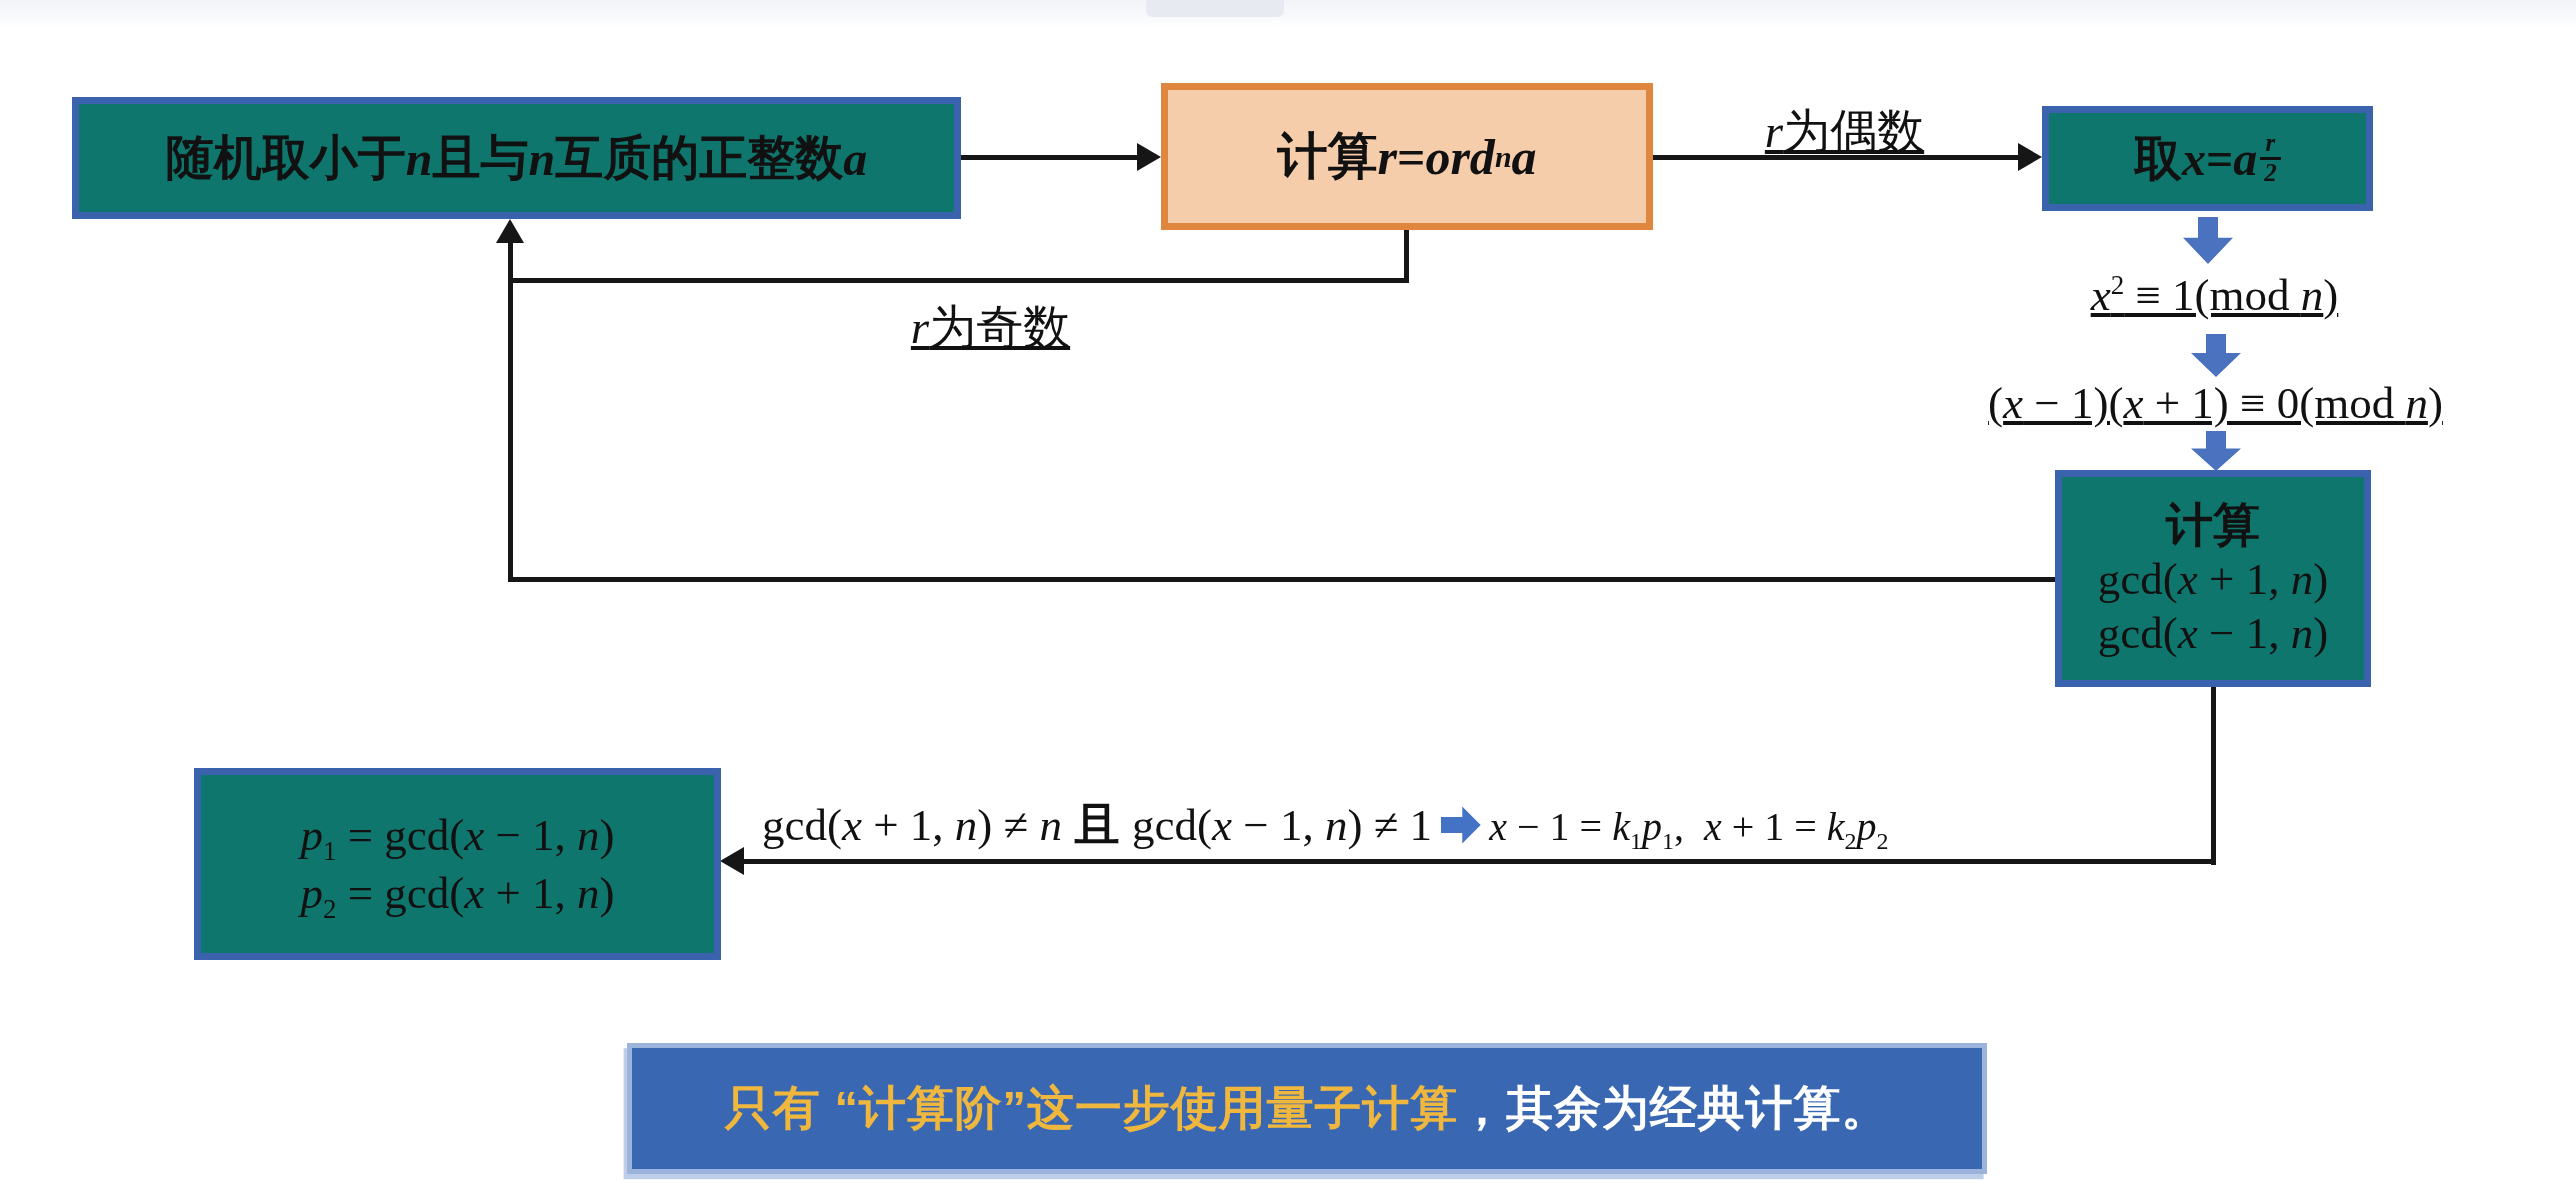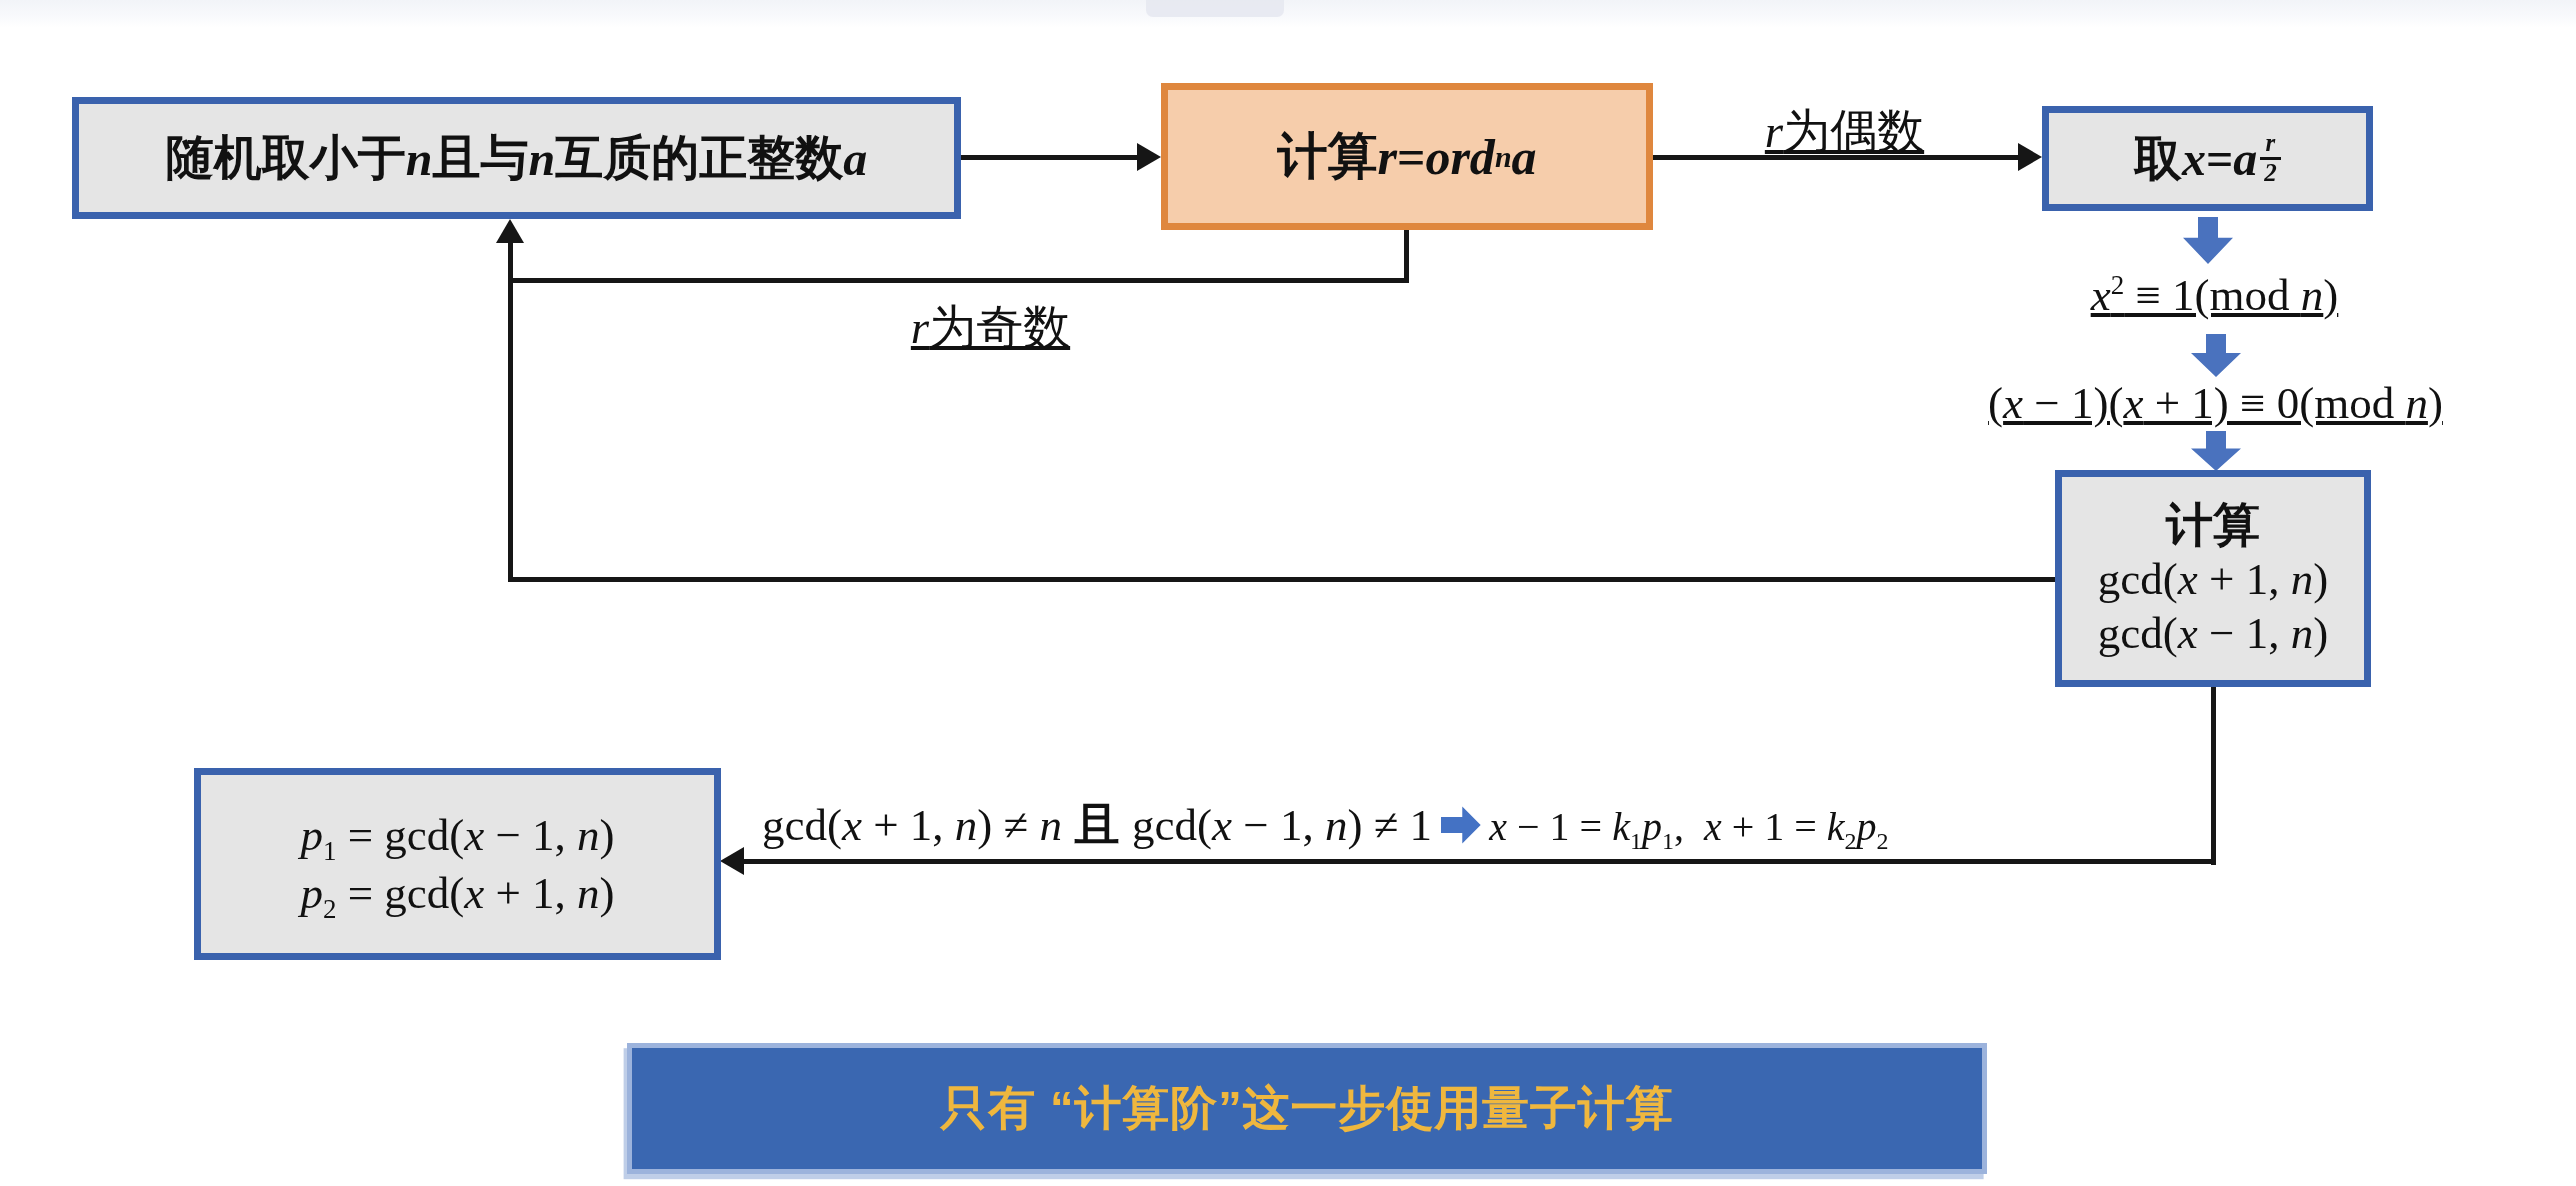--- a/index.html
+++ b/index.html
@@ -6,21 +6,21 @@
   .stage{position:relative;width:2576px;height:1187px;background:#ffffff;overflow:hidden;
          font-family:"Liberation Sans",sans-serif;color:#111;}
   
   .topstrip{position:absolute;left:0;top:0;width:2576px;height:27.6px;
             background:linear-gradient(180deg,#f2f4f8 0%,#f8f9fc 55%,#ffffff 100%);}
   .topsmudge{position:absolute;left:1146px;top:0;width:138px;height:17px;background:#e5e8f0;
              border-radius:0 0 6.9px 6.9px;opacity:.85;}
   
   .box{position:absolute;box-sizing:border-box;display:flex;align-items:center;justify-content:center;
        text-align:center;}
-  .blue{background:#e5e5e5;border:7.8px solid #3a62ad;}
+  .blue{background:#0f766e;border:7.8px solid #3a62ad;}
   .orange{background:#f6cdab;border:7.8px solid #df873e;}
   .cjk{font-family:"Liberation Sans",sans-serif;font-weight:700;}
   .cjkr{font-family:"Liberation Sans",sans-serif;font-weight:400;}
   .cjkm{font-family:"Liberation Sans",sans-serif;font-weight:600;}
   .mbi{font-family:"Liberation Serif",serif;font-style:italic;font-weight:700;}
   .mbu{font-family:"Liberation Serif",serif;font-style:normal;font-weight:700;}
   .mi{font-family:"Liberation Serif",serif;font-style:italic;font-weight:400;}
   .mr{font-family:"Liberation Serif",serif;font-style:normal;font-weight:400;}
   sub{font-size:.6em;line-height:0;}
   sup{font-size:.6em;line-height:0;}
@@ -146,16 +146,17 @@
   </div>
 
   <div class="row" style="left:762px;top:795px;font-size:45px;">
     <span class="mr">gcd(</span><span class="mi">x</span><span class="mr"> + 1, </span><span class="mi">n</span><span class="mr">) ≠ </span><span class="mi">n</span><span class="cjkm"> 且 </span><span class="mr">gcd(</span><span class="mi">x</span><span class="mr"> − 1, </span><span class="mi">n</span><span class="mr">) ≠ 1</span>
     <span class="bright"></span>
     <span style="font-size:40px;"><span class="mi">x</span><span class="mr"> − 1 = </span><span class="mi">k</span><sub class="mr">1</sub><span class="mi">p</span><sub class="mr">1</sub><span class="mr">,  </span><span class="mi">x</span><span class="mr"> + 1 = </span><span class="mi">k</span><sub class="mr">2</sub><span class="mi">p</span><sub class="mr">2</sub></span>
   </div>
 
   <div class="banner">
     <span class="gold">只有 “计算阶”这一步使用量子计算</span>
+      <span class="white">，其余为经典计算。</span>
   </div>
 
 </div>
 
 
 </body></html>

